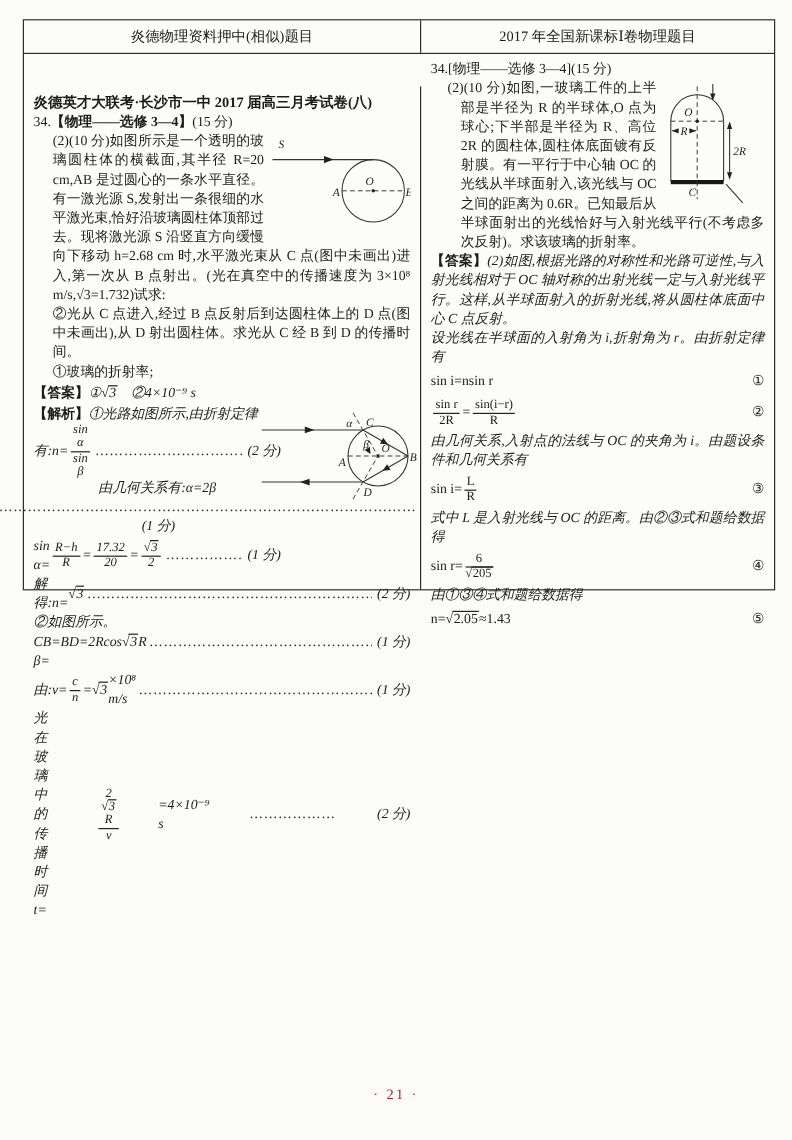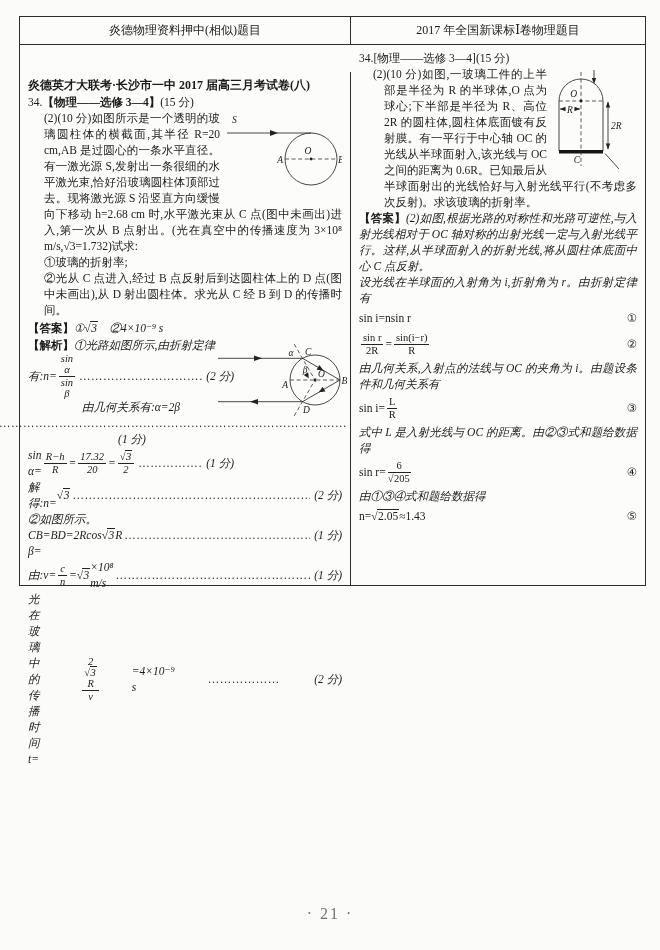--- a/index.html
+++ b/index.html
@@ -1,19 +1,19 @@
 <!DOCTYPE html>
 <html><head>
 <meta charset="utf-8">
 <style>
   html,body{margin:0;padding:0;}
   body{width:660px;height:950px;background:#f2f2ef;}
   .sheet{position:relative;width:660px;height:950px;background:#fbfbf9;
          font-family:"Liberation Serif","DejaVu Serif",serif;color:#1b1b1b;overflow:hidden;}
-  .doc-table{position:absolute;left:19px;top:16px;width:627px;height:570px;
+  .doc-table{position:absolute;left:19px;top:16px;width:627px;height:476px;
              border:1.5px solid #2d2d2d;box-sizing:border-box;display:flex;flex-direction:column;background:#fcfcfa;}
   .thead{display:flex;flex:0 0 27px;border-bottom:1px solid #2d2d2d;font-size:12px;}
   .th-left{width:331px;border-right:1px solid #2d2d2d;display:flex;align-items:center;justify-content:center;box-sizing:border-box;}
   .th-right{flex:1;display:flex;align-items:center;justify-content:center;}
   .tbody{display:flex;flex:1;min-height:0;}
   .col-left{width:331px;border-right:1px solid #2d2d2d;box-sizing:border-box;padding:5px 8px 0 8px;
             font-size:11.5px;line-height:16px;margin-top:27px;}
   .col-right{flex:1;box-sizing:border-box;padding:5px 8px 0 8px;font-size:11.5px;line-height:16px;}
   .bold{font-weight:bold;}
   .kai{font-style:italic;}
@@ -32,21 +32,21 @@
   .score{white-space:nowrap;padding-left:2px;}
   .frac{display:inline-block;vertical-align:middle;text-align:center;line-height:1.05;font-size:10.5px;margin:0 2px;}
   .fnum{display:block;border-bottom:0.8px solid #222;padding:0 2px 0.5px 2px;}
   .fden{display:block;padding-top:0.5px;}
   .sqrt{display:inline-block;white-space:nowrap;}
   .rad{margin-right:-0.5px;}
   .ovl{border-top:0.9px solid #222;padding:0 1px;}
   .eqline{display:flex;align-items:center;min-height:21px;margin:1px 0;}
   .eqtall{min-height:30px;}
   .eqno{margin-left:auto;padding-left:4px;}
-  .footer{position:absolute;left:0;top:905px;width:660px;text-align:center;font-size:16px;letter-spacing:2px;color:#737373;}
+  .footer{position:absolute;left:0;top:905px;width:660px;text-align:center;font-size:12px;letter-spacing:2px;color:#b91c1c;}
   svg{display:block;}
   svg text{font-family:"Liberation Serif","DejaVu Serif",serif;font-style:italic;font-size:9.5px;fill:#1b1b1b;}
   .shape{stroke:#333;stroke-width:0.9;fill:none;}
   .dash{stroke:#333;stroke-width:0.8;fill:none;stroke-dasharray:4 2.6;}
   .ah{fill:#222;stroke:none;}
 </style>
 </head>
 <body>
 
 <div class="sheet">
@@ -75,22 +75,22 @@
               <circle cx="87" cy="48" r="1.4" fill="#222"></circle>
               <text x="8" y="12">S</text>
               <text x="84" y="43" text-anchor="middle">O</text>
               <text x="59" y="52" text-anchor="end">A</text>
               <text x="114" y="52">B</text>
             </svg>
           </span>
           <span>(2)(10 分)如图所示是一个透明的玻璃圆柱体的横截面,其半径 R=20 cm,AB 是过圆心的一条水平直径。有一激光源 S,发射出一条很细的水平激光束,恰好沿玻璃圆柱体顶部过去。现将激光源 S 沿竖直方向缓慢向下移动 h=2.68 cm 时,水平激光束从 C 点(图中未画出)进入,第一次从 B 点射出。(光在真空中的传播速度为 3×10⁸ m/s,√3=1.732)试求:</span>
         </div>
 
+        <div class="p-indent flow">②光从 C 点进入,经过 B 点反射后到达圆柱体上的 D 点(图中未画出),从 D 射出圆柱体。求光从 C 经 B 到 D 的传播时间。</div>
         <div class="p-indent">①玻璃的折射率;</div>
-        <div class="p-indent flow">②光从 C 点进入,经过 B 点反射后到达圆柱体上的 D 点(图中未画出),从 D 射出圆柱体。求光从 C 经 B 到 D 的传播时间。</div>
 
         <div class="answer-line">
           <span class="bold">【答案】</span><span class="kai">①</span><span class="sqrt kai"><span class="rad">√</span><span class="ovl">3</span></span><span class="kai">　②4×10⁻⁹ s</span>
         </div>
 
         <div class="jiexi">
           <span class="d2abs">
             <svg width="132" height="98" viewBox="0 0 132 98">
               <circle class="shape" cx="99" cy="49" r="25"></circle>
               <line class="dash" x1="74" y1="49" x2="124" y2="49"></line>

